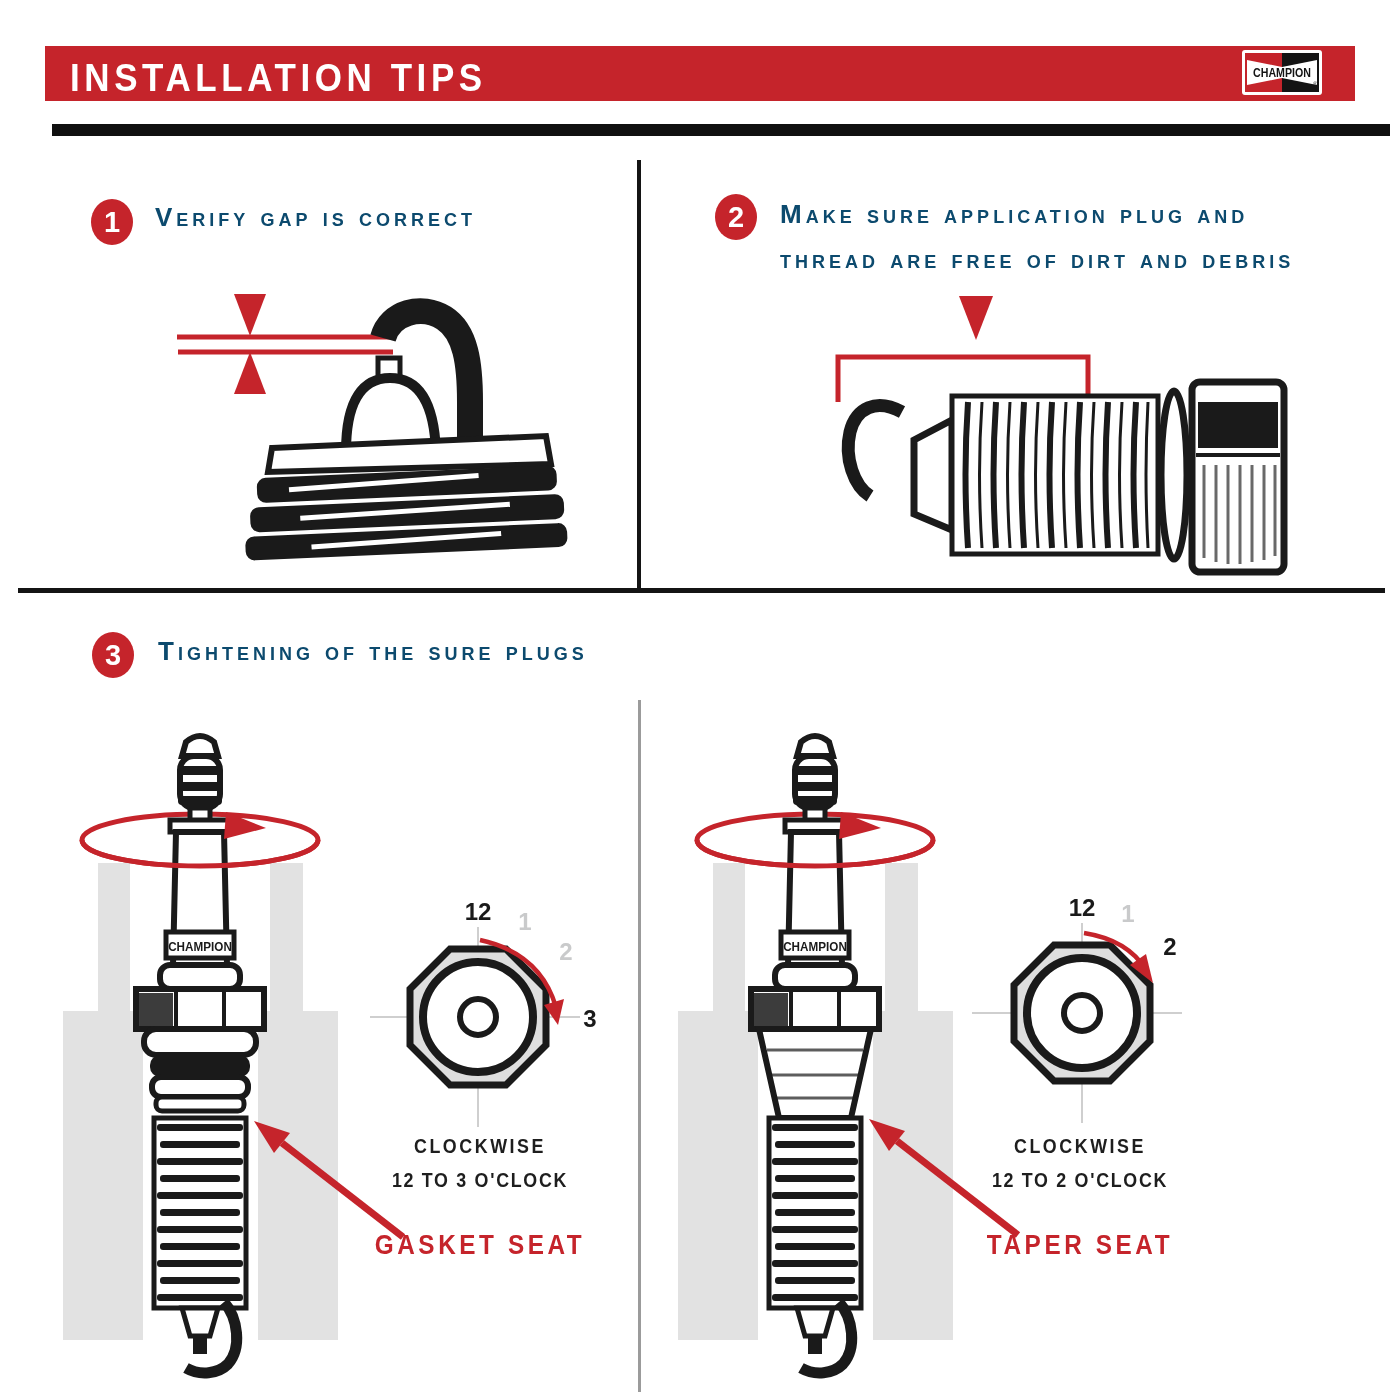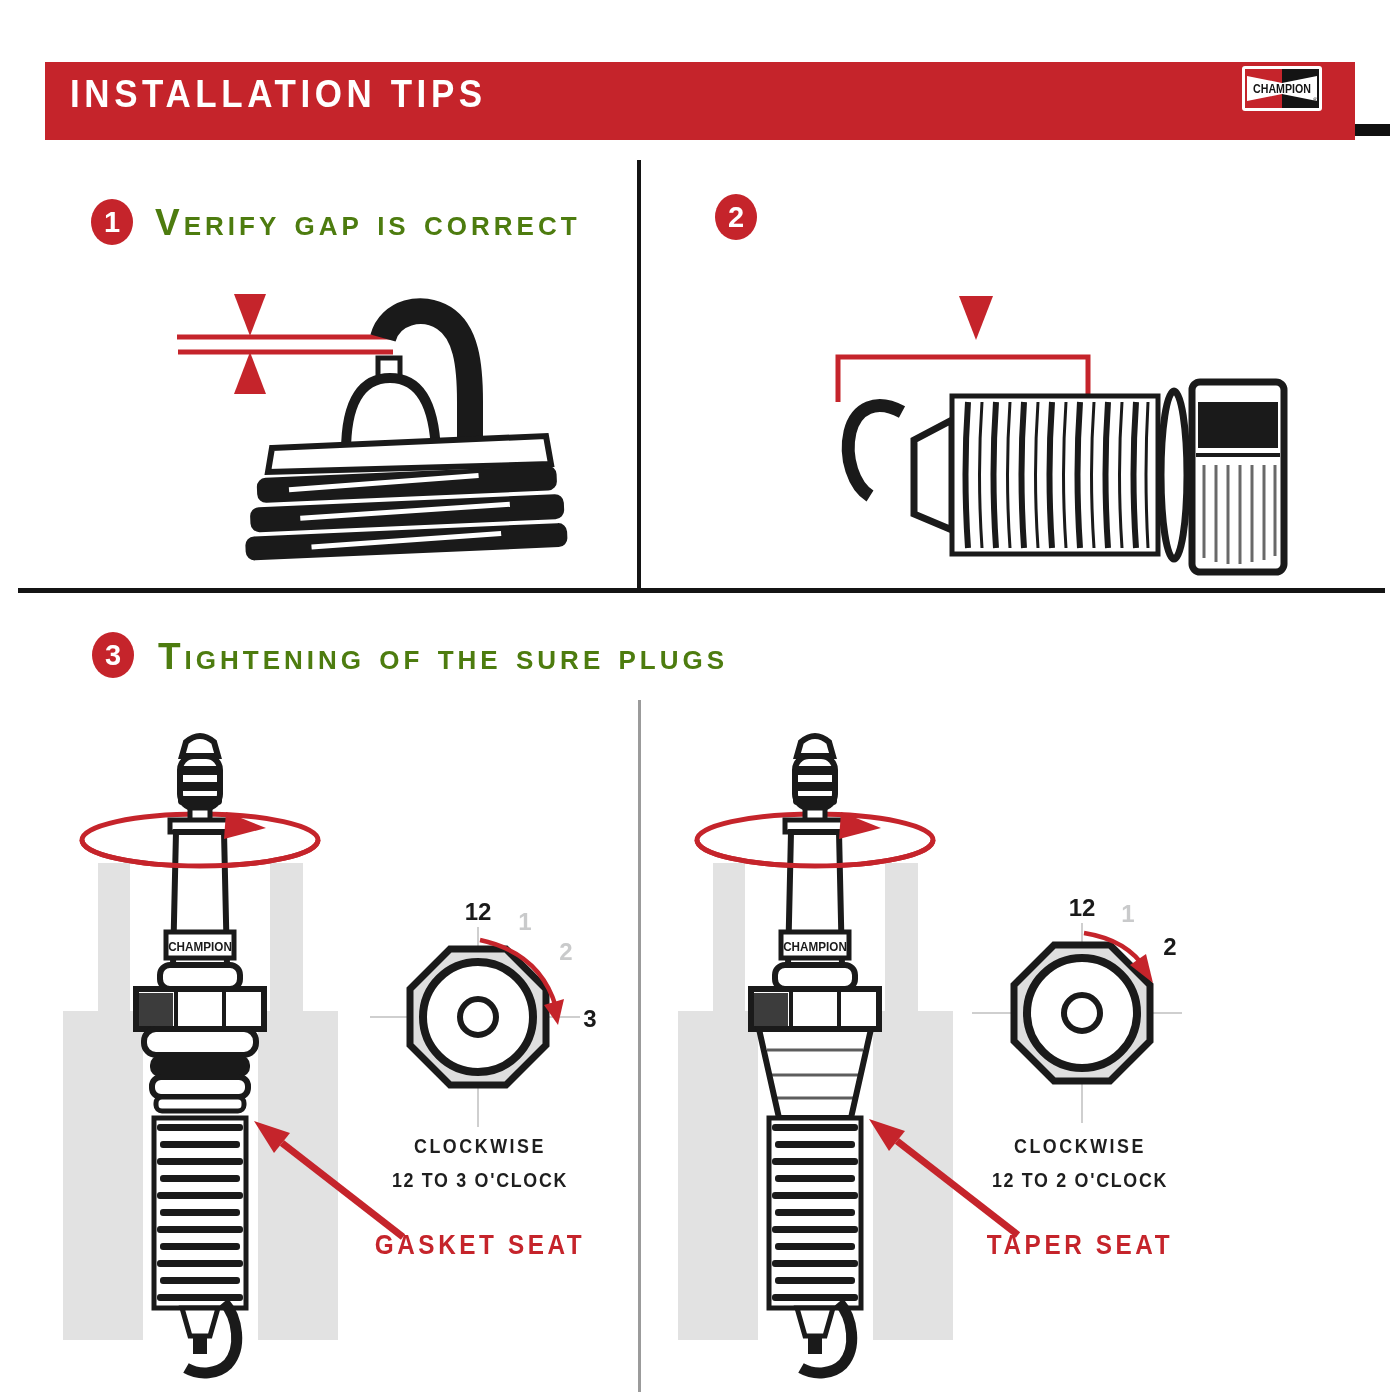--- a/index.html
+++ b/index.html
@@ -1,30 +1,30 @@
 <!DOCTYPE html>
 <html><head>
 <meta charset="utf-8">
 <style>
   html,body{margin:0;padding:0;background:#ffffff;}
   body{font-family:"Liberation Sans", sans-serif; -webkit-font-smoothing:antialiased;}
   #canvas{position:relative;width:1400px;height:1400px;background:#ffffff;overflow:hidden;}
 
   
-  .red-bar{position:absolute;left:45px;top:62px;width:1310px;height:78px;background:#C5242B;}
+  .red-bar{position:absolute;left:45px;top:46px;width:1310px;height:55px;background:#C5242B;}
   .black-bar{position:absolute;left:52px;top:124px;width:1338px;height:12px;background:#101010;}
   .title{position:absolute;left:25px;top:0;height:62px;line-height:64px;color:#ffffff;
          font-size:38px;font-weight:bold;letter-spacing:5px;transform:scaleX(0.92);transform-origin:left center;white-space:nowrap;}
   .logo{position:absolute;right:33px;top:4px;width:80px;height:45px;background:#ffffff;border-radius:3px;padding:0;}
 
   
   .badge{position:absolute;width:42px;height:46px;border-radius:50%;background:#C5242B;color:#ffffff;
          display:flex;align-items:center;justify-content:center;font-size:29px;font-weight:bold;}
-  .step-label{position:absolute;color:#4d7c0f;font-weight:bold;font-variant:small-caps;
-              font-size:37px;letter-spacing:4px;white-space:nowrap;}
+  .step-label{position:absolute;color:#0c4a6e;font-weight:bold;font-variant:small-caps;
+              font-size:26px;letter-spacing:4px;white-space:nowrap;}
   .step-label .ln{line-height:45px;}
 
   
   .vdiv-top{position:absolute;left:637px;top:160px;width:4px;height:428px;background:#141414;}
   .hdiv{position:absolute;left:18px;top:588px;width:1367px;height:5px;background:#141414;}
   .vdiv-bottom{position:absolute;left:638px;top:700px;width:3px;height:692px;background:#9B9B9B;}
 
   
   .direction{position:absolute;width:260px;text-align:center;color:#1E1E1E;font-weight:bold;
              transform:scaleX(0.85);transform-origin:center top;}
@@ -53,20 +53,24 @@
         <text transform="translate(40,27) scale(0.82,1)" text-anchor="middle" font-size="13" font-weight="bold" fill="#141414">CHAMPION</text>
         <text x="71" y="36" font-size="6" fill="#141414">®</text>
       </svg>
     </div>
   </div>
 
   <div class="badge" style="left:91px;top:199px;">1</div>
   <div class="step-label" style="left:155px;top:202px;">Verify gap is correct</div>
 
   <div class="badge" style="left:715px;top:194px;">2</div>
+  <div class="step-label" style="left:780px;top:192px;">
+    <div class="ln">Make sure application plug and</div>
+    <div class="ln">thread are free of dirt and debris</div>
+  </div>
 
   <div class="badge" style="left:92px;top:632px;">3</div>
   <div class="step-label" style="left:158px;top:636px;">Tightening of the sure plugs</div>
 
   <div class="vdiv-top"></div>
   <div class="hdiv"></div>
   <div class="vdiv-bottom"></div>
 
   <svg style="left:150px;top:280px;" width="420" height="300" viewBox="0 0 420 300">
 

